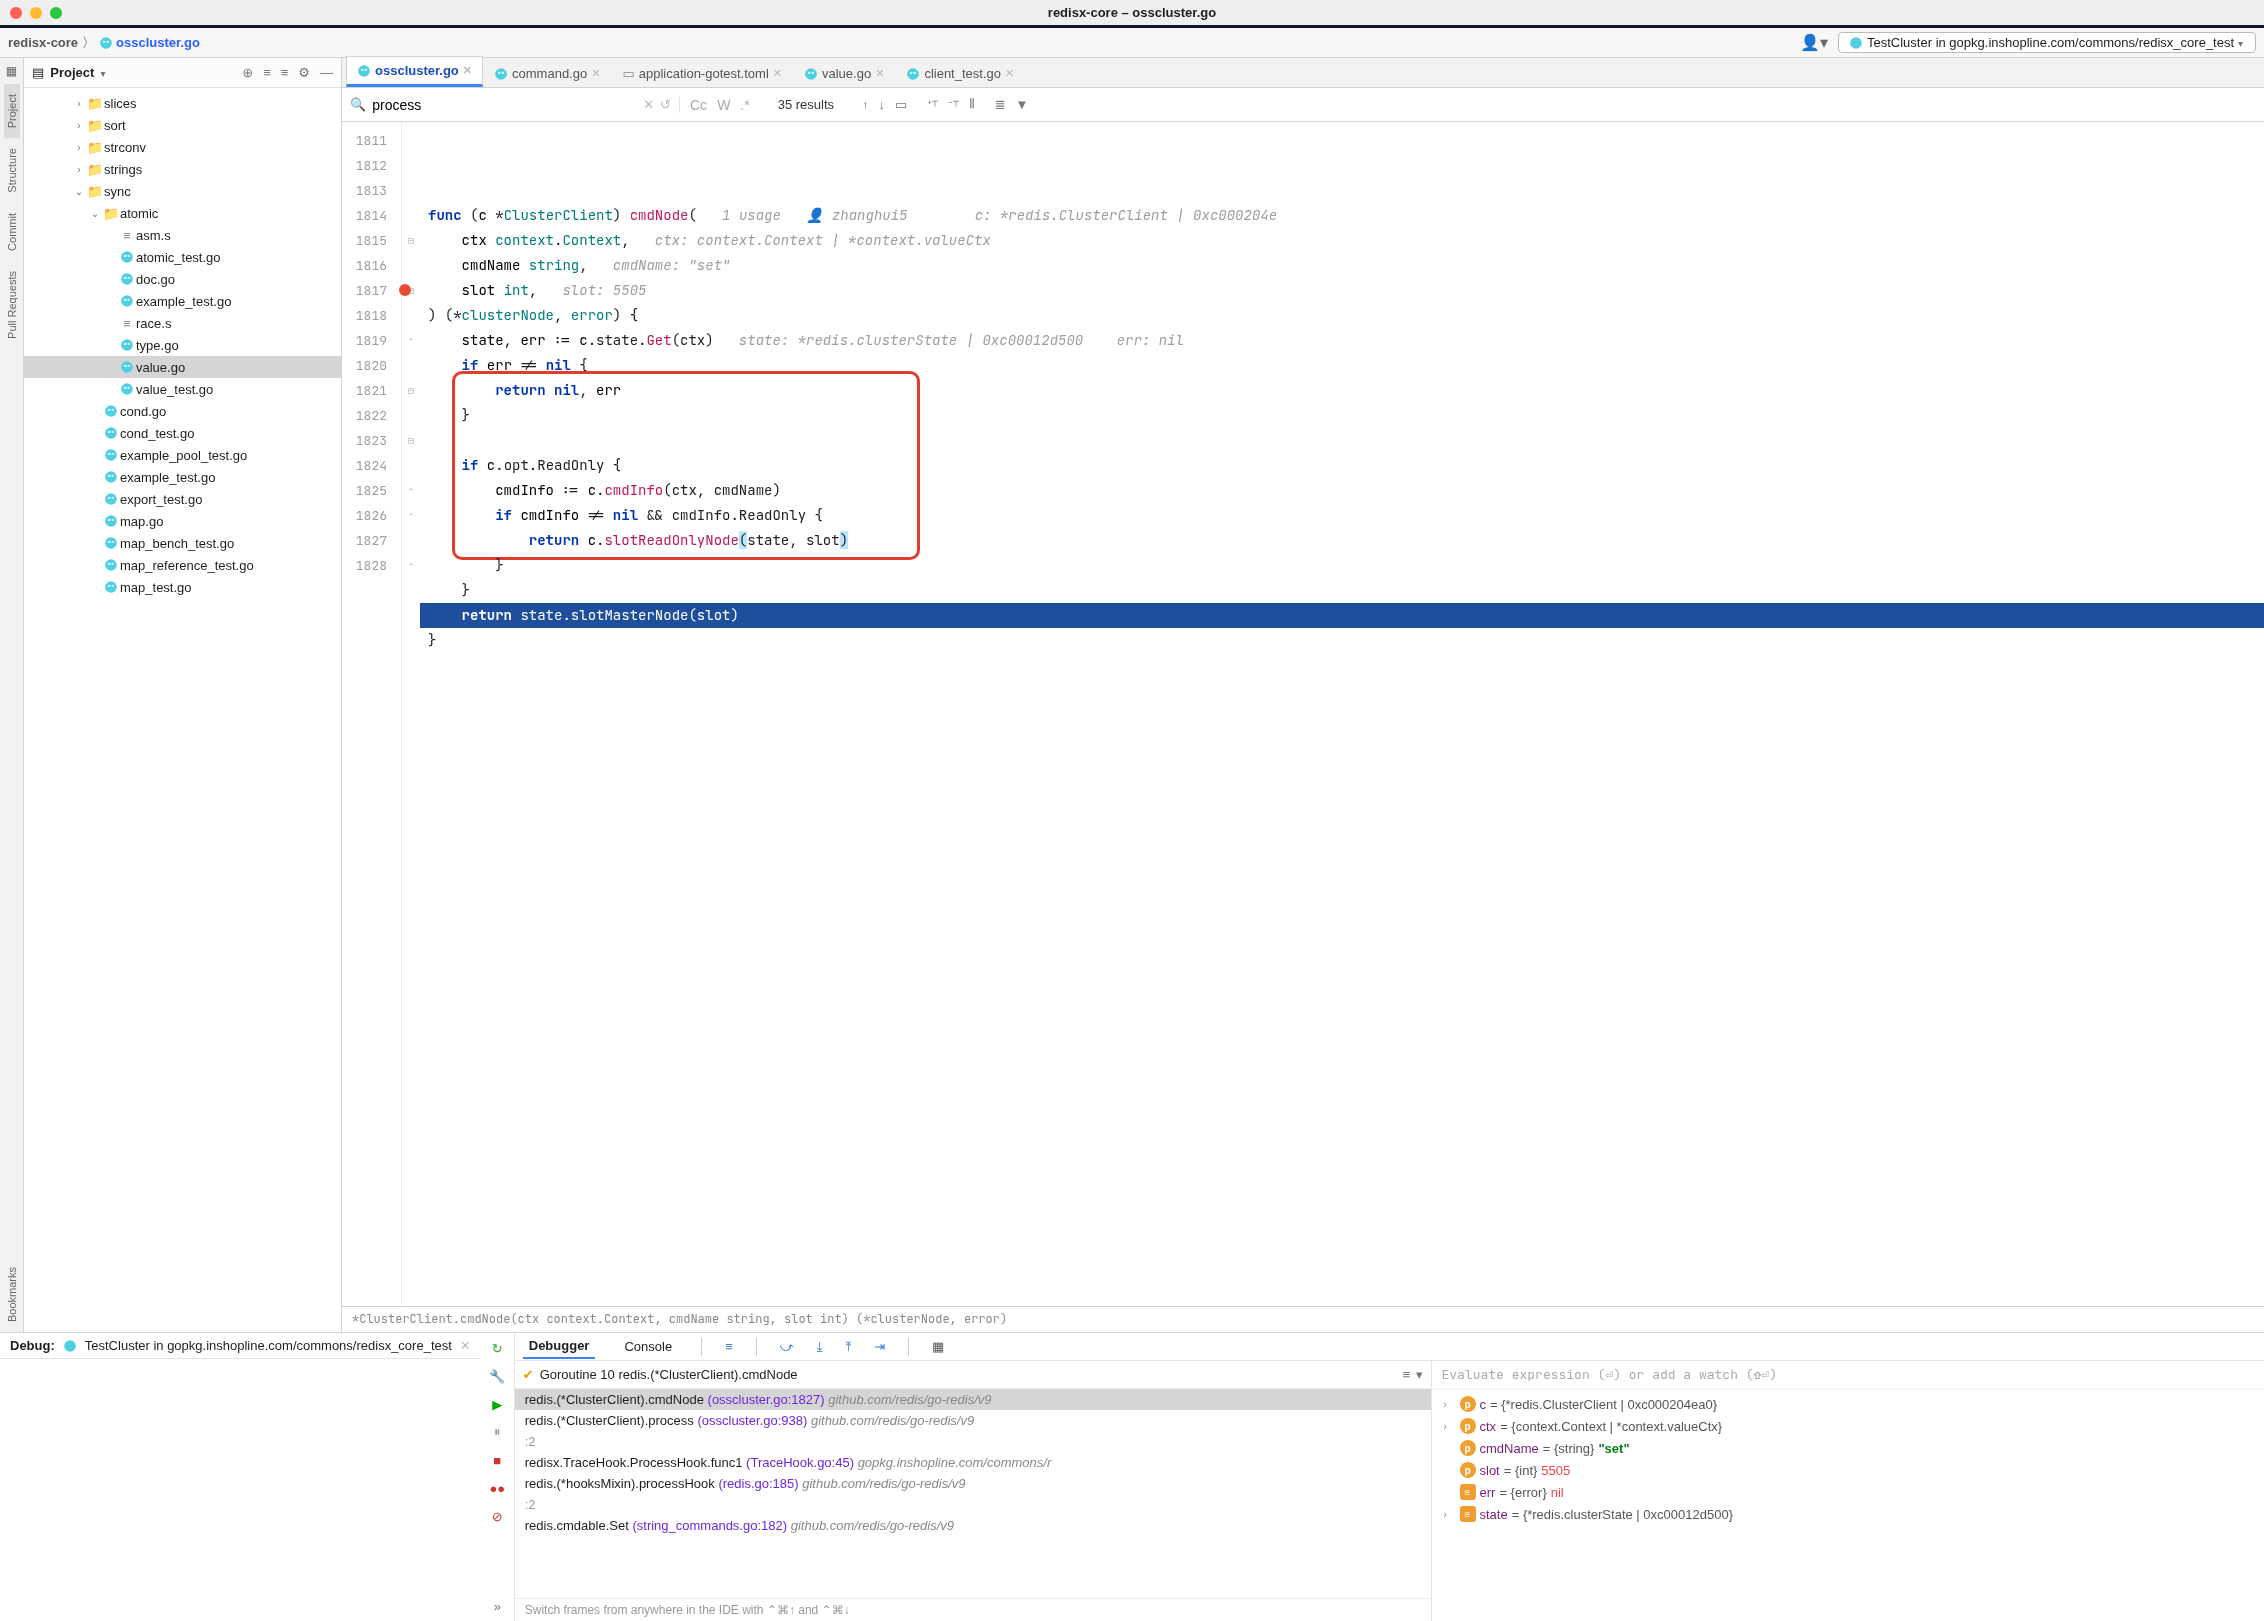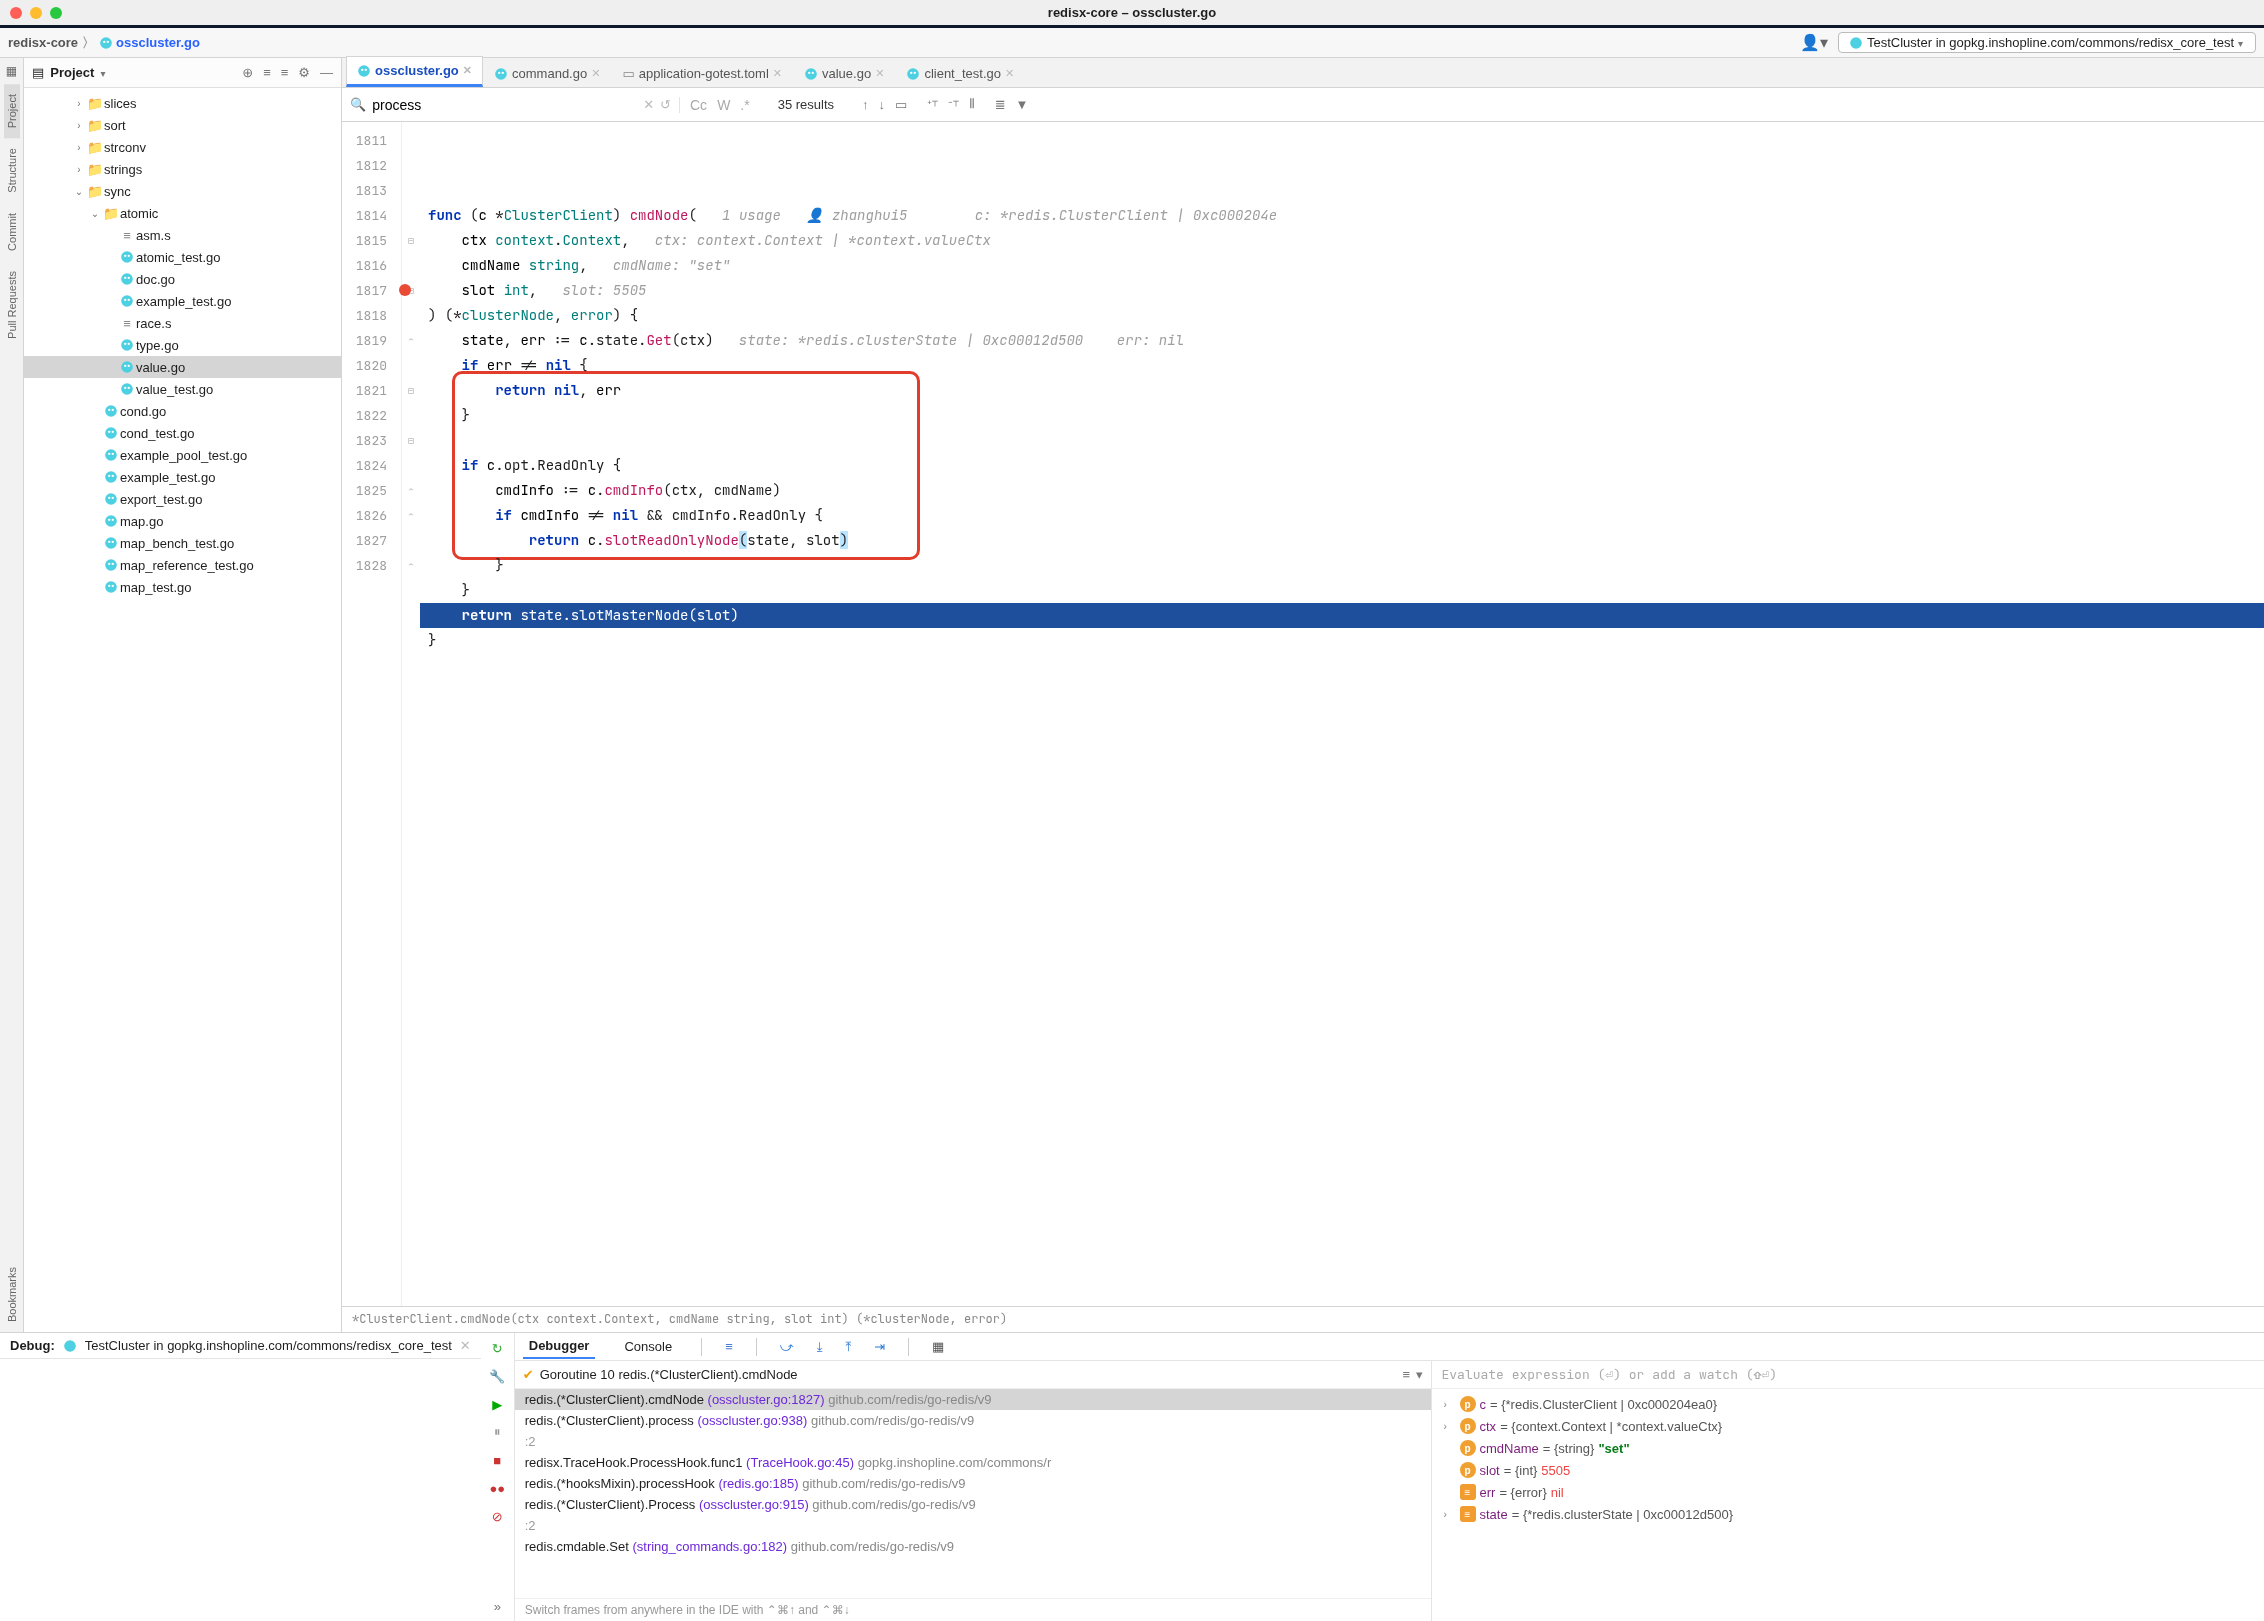--- a/index.html
+++ b/index.html
@@ -252,21 +252,21 @@
 .frames-col { flex: 1.1; border-right:1px solid #e4e4e4; display:flex; flex-direction:column;}
 .frames-head {
   height:28px; display:flex; align-items:center; gap:6px; padding:0 8px;
   border-bottom:1px solid #eee;
 }
 .frames-head .check { color:#f0a000;}
 .frames-list { flex:1; overflow:auto;}
 .frame-row { padding:3px 10px; font-size:13px; display:block;}
 .frame-row.sel { background:#d5d5d5;}
 .frame-row .loc { color:#6d28d9;}
-.frame-row .pkg { color:#888; }
+.frame-row .pkg { color:#888; font-style:italic;}
 .frame-row.autogen { color:#999;}
 .frames-hint { padding:4px 10px; color:#999; font-size:12px; border-top:1px solid #eee;}
 .vars-col { flex:1; display:flex; flex-direction:column;}
 .vars-prompt { height:28px; padding:0 10px; border-bottom:1px solid #eee; color:#aaa; display:flex; align-items:center;}
 .vars-list { flex:1; overflow:auto; padding:4px 6px;}
 .var-row { display:flex; align-items:center; gap:4px; height:22px; font-size:13px; padding-left:6px;}
 .var-row .exp { width:12px; color:#888; font-size:10px;}
 .badge-p { width:16px; height:16px; border-radius:50%; background:#f0a030; color:#fff; font-size:10px; font-weight:700; display:inline-flex; align-items:center; justify-content:center;}
 .badge-e { width:16px; height:16px; border-radius:3px; background:#f29b2e; color:#fff; font-size:10px; display:inline-flex; align-items:center; justify-content:center;}
 .var-row .vname { color:#7a1d7a;}
@@ -766,21 +766,20 @@
             <span style="flex:1">Goroutine 10 redis.(*ClusterClient).cmdNode</span>
             <span style="color:#777">≡</span>
             <span style="color:#777">▾</span>
           </div>
           <div class="frames-list" id="frames">
               <div class="frame-row sel"><span>redis.(*ClusterClient).cmdNode</span> <span class="loc">(osscluster.go:1827)</span> <span class="pkg">github.com/redis/go-redis/v9</span></div>
               <div class="frame-row"><span>redis.(*ClusterClient).process</span> <span class="loc">(osscluster.go:938)</span> <span class="pkg">github.com/redis/go-redis/v9</span></div>
               <div class="frame-row autogen"><span><autogenerated>:2</autogenerated></span></div>
               <div class="frame-row"><span>redisx.TraceHook.ProcessHook.func1</span> <span class="loc">(TraceHook.go:45)</span> <span class="pkg">gopkg.inshopline.com/commons/r</span></div>
               <div class="frame-row"><span>redis.(*hooksMixin).processHook</span> <span class="loc">(redis.go:185)</span> <span class="pkg">github.com/redis/go-redis/v9</span></div>
-              <div class="frame-row"><span>redis.(*ClusterClient).Process</span> <span class="loc">(osscluster.go:915)</span> <span class="pkg">github.com/redis/go-redis/v9</span></div>
               <div class="frame-row autogen"><span><autogenerated>:2</autogenerated></span></div>
               <div class="frame-row"><span>redis.cmdable.Set</span> <span class="loc">(string_commands.go:182)</span> <span class="pkg">github.com/redis/go-redis/v9</span></div>
             </div>
           <div class="frames-hint">Switch frames from anywhere in the IDE with ⌃⌘↑ and ⌃⌘↓</div>
         </div>
         <div class="vars-col">
           <div class="vars-prompt mono">Evaluate expression (⏎) or add a watch (⇧⏎)</div>
           <div class="vars-list" id="vars">
               <div class="var-row">
                 <span class="exp">›</span>

